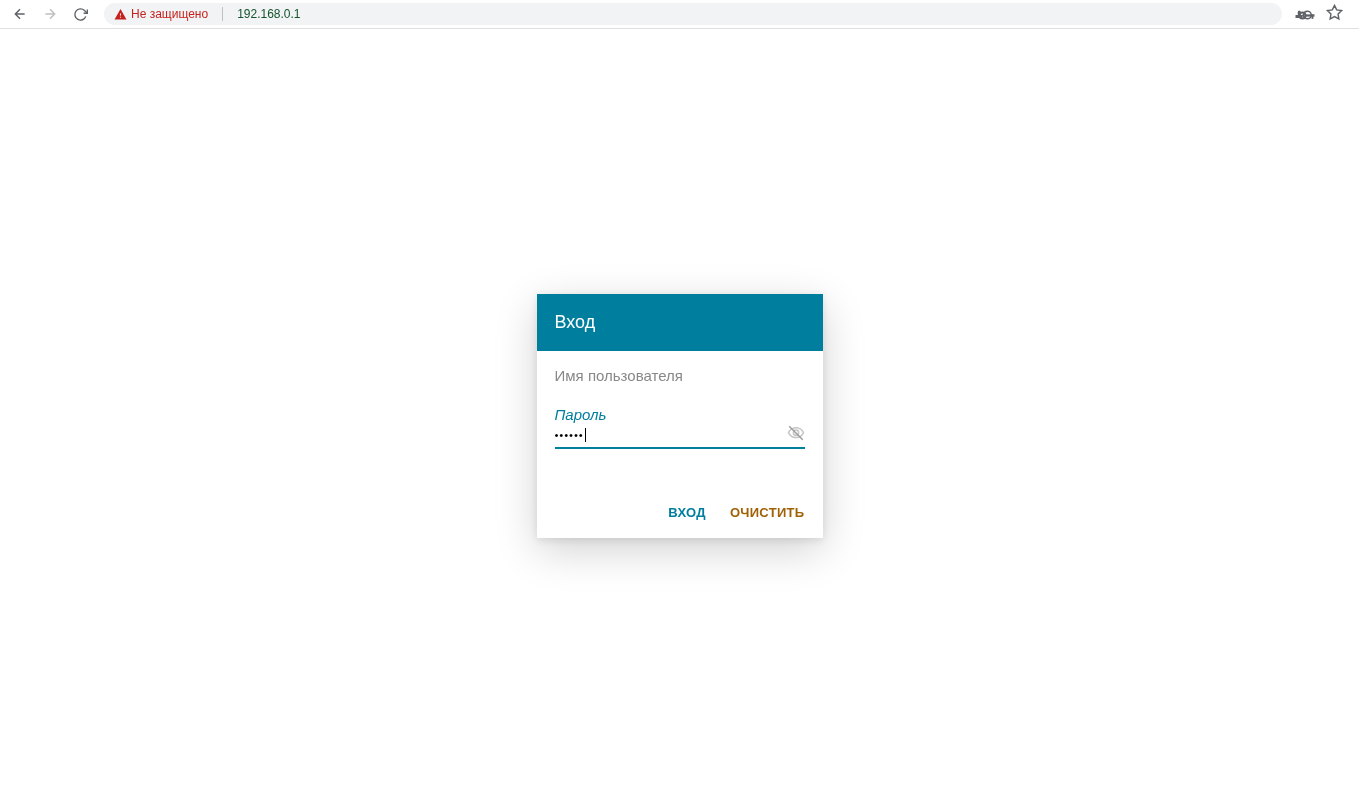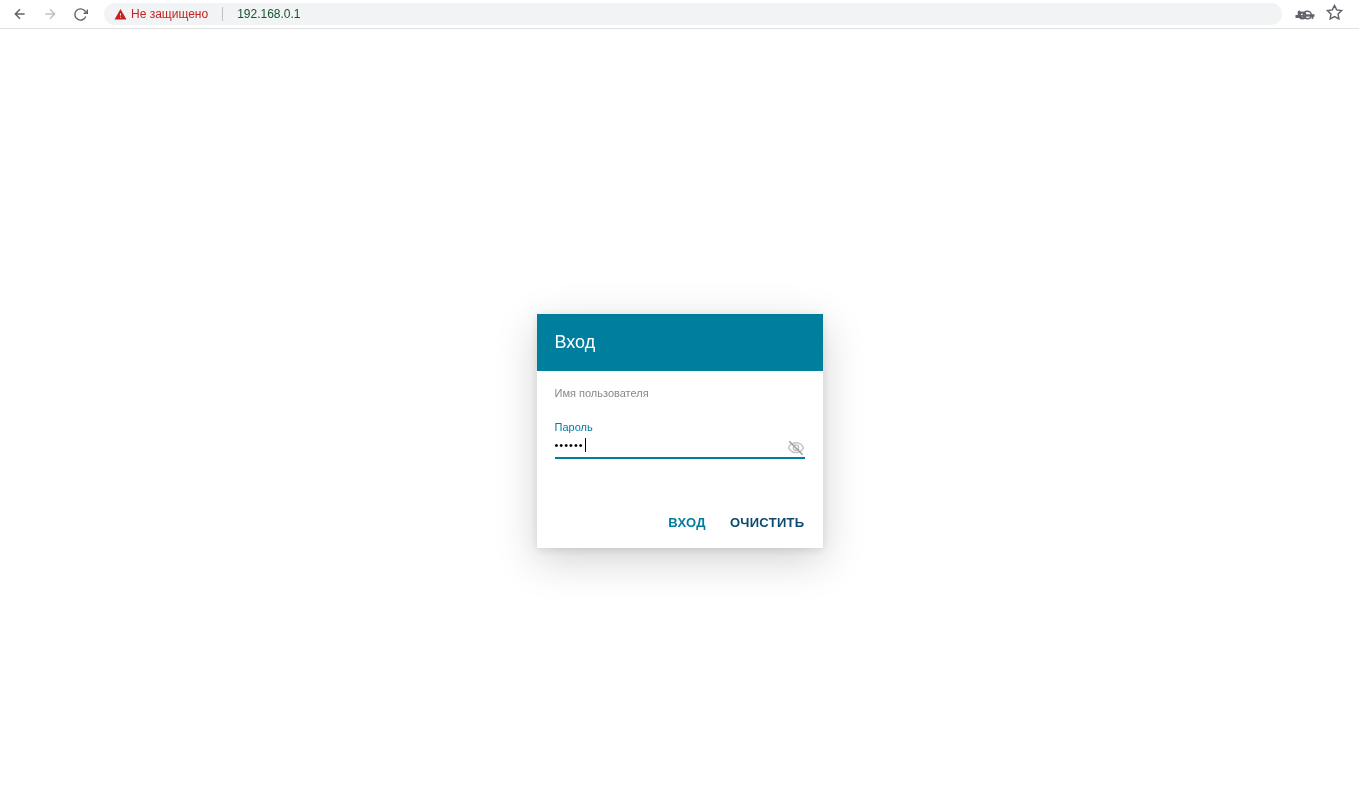--- a/index.html
+++ b/index.html
@@ -65,74 +65,74 @@
     }
     .content-area {
       width: 100%;
       height: calc(100% - 29px);
       position: relative;
       background: #fff;
     }
     .login-card {
       position: absolute;
       left: 50%;
-      top: 285px;
+      top: 265px;
       transform: translateX(-50%);
       width: 286px;
       background: #fff;
       box-shadow: 0 12px 40px rgba(0,0,0,0.18), 0 2px 8px rgba(0,0,0,0.1);
     }
     .card-header {
       background: #007e9e;
       color: #fff;
       padding: 18px 18px;
       font-size: 18px;
       font-weight: 400;
     }
     .card-body {
       padding: 16px 18px 10px 18px;
     }
     .form-group { margin-bottom: 22px; position: relative; }
     .form-label {
-      font-size: 11px;
+      font-size: 15px;
       color: #888;
       display: block;
       margin-bottom: 2px;
     }
     .form-label.active { color: #007e9e; }
     .form-input {
       width: 100%;
       border: none;
       border-bottom: 1px solid #ccc;
       font-size: 14px;
       padding: 4px 0 6px 0;
       outline: none;
       background: transparent;
       font-family: Arial, sans-serif;
     }
     .form-input.focused { border-bottom: 2px solid #007e9e; }
-    .password-wrap { position: relative; }
+    .password-wrap { position: relative; font-style: italic; }
     .visibility-toggle {
       position: absolute;
       right: 0;
       top: 18px;
       color: #9e9e9e;
       cursor: pointer;
     }
     .card-actions {
       display: flex;
       justify-content: flex-end;
       gap: 24px;
       padding: 24px 18px 18px 18px;
       font-size: 13px;
       font-weight: 600;
       letter-spacing: 0.3px;
     }
     .btn-primary { color: #007e9e; cursor: pointer; text-transform: uppercase; }
-    .btn-secondary { color: #0c4a6e; cursor: pointer; text-transform: uppercase; }
+    .btn-secondary { color: #a16207; cursor: pointer; text-transform: uppercase; }
     .caret {
       display: inline-block;
       width: 1px;
       height: 14px;
       background: #000;
       vertical-align: middle;
       margin-left: 1px;
     }
   </style>
 </head>

